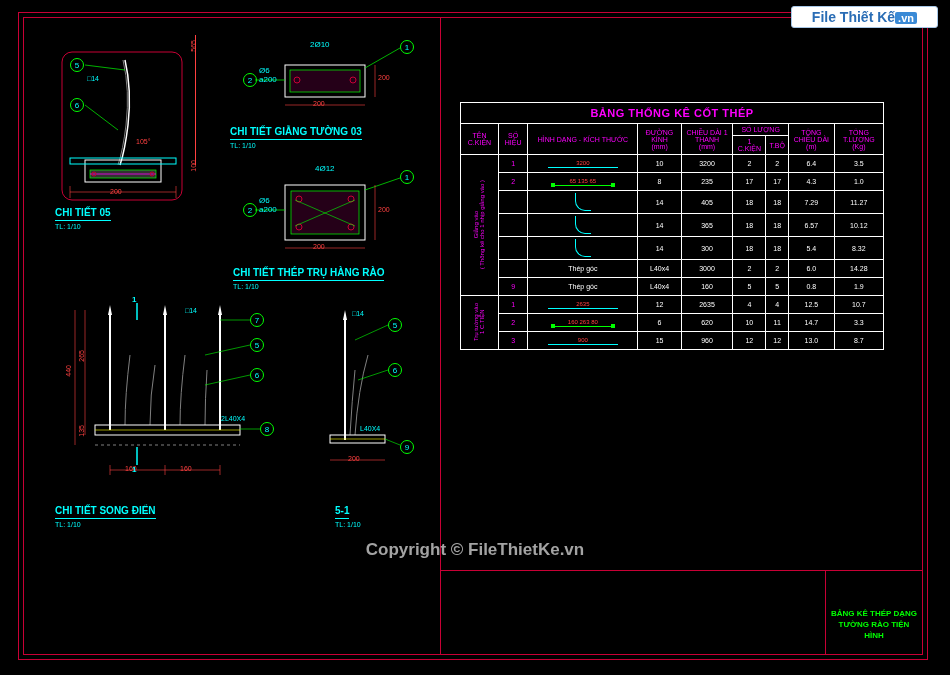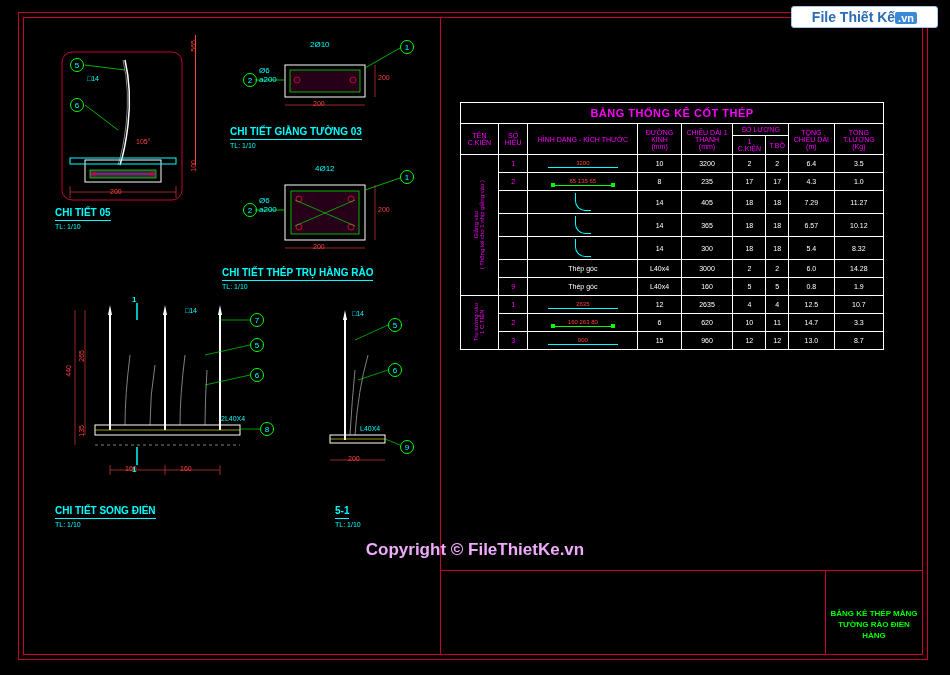--- a/index.html
+++ b/index.html
@@ -152,21 +152,21 @@
     padding: 2px 20px;
     border-radius: 3px;
     border: 1px solid #a7c7e7;
   }
   .wm-logo .dot { color: #fff; background: #3a8ad6; padding: 0 3px; border-radius: 2px; font-size: 11px; }
   .wm-copy {
     position: absolute;
     left: 0; right: 0;
     top: 540px;
     text-align: center;
-    color: #f0abfc;
+    color: #a3a3a3;
     font-size: 17px;
     font-weight: bold;
   }
   .title-block-txt {
     font-size: 8px; text-align: center;
     font-weight: bold;
     line-height: 1.4;
   }
 </style>
 </head>
@@ -271,21 +271,21 @@
     </div>
   <div class="abs tag-bubble" style="left:28px;top:43px">
       <span>2</span>
     </div>
   <div class="abs dim-txt" style="left:98px;top:83px">200</div>
   <div class="abs dim-txt" style="left:163px;top:46px">200</div>
   <div class="abs note-txt" style="left:100px;top:4px;font-size:8px">4Ø12</div>
   <div class="abs note-txt" style="left:44px;top:36px;font-size:8px">Ø6</div>
   <div class="abs note-txt" style="left:44px;top:45px;font-size:8px">a200</div>
 </div>
-<div class="abs" style="left:222px;top:262px">
+<div class="abs" style="left:233px;top:262px">
   <span class="section-title cyan">CHI TIẾT THÉP TRỤ HÀNG RÀO</span>
   <span class="scale cyan">TL: 1/10</span>
 </div>
 
 <div class="abs detail-song">
   <svg width="250" height="240">
 
     <line x1="75" y1="20" x2="75" y2="135" stroke="#fff" stroke-width="2"></line>
     <line x1="130" y1="20" x2="130" y2="135" stroke="#fff" stroke-width="2"></line>
     <line x1="185" y1="20" x2="185" y2="135" stroke="#fff" stroke-width="2"></line>
@@ -519,17 +519,17 @@
           <td style="color: rgb(255, 255, 255);">12</td>
           <td style="color: rgb(255, 255, 255);">12</td>
           <td style="color: rgb(255, 255, 255);">13.0</td>
           <td style="color: rgb(255, 255, 255);">8.7</td>
         </tr>
       </tbody>
   </table>
 </div>
 
 <div class="abs green title-block-txt" style="left:828px;top:608px;width:92px">
-  <div>BẢNG KÊ THÉP MẰNG</div>
-  <div>TƯỜNG RÀO ĐIỂN HÀNG</div>
+  <div>BẢNG KÊ THÉP DẠNG</div>
+  <div>TƯỜNG RÀO TIỆN HÌNH</div>
 </div>
 
 <div class="wm-copy">Copyright © FileThietKe.vn</div>
 
 </body></html>

